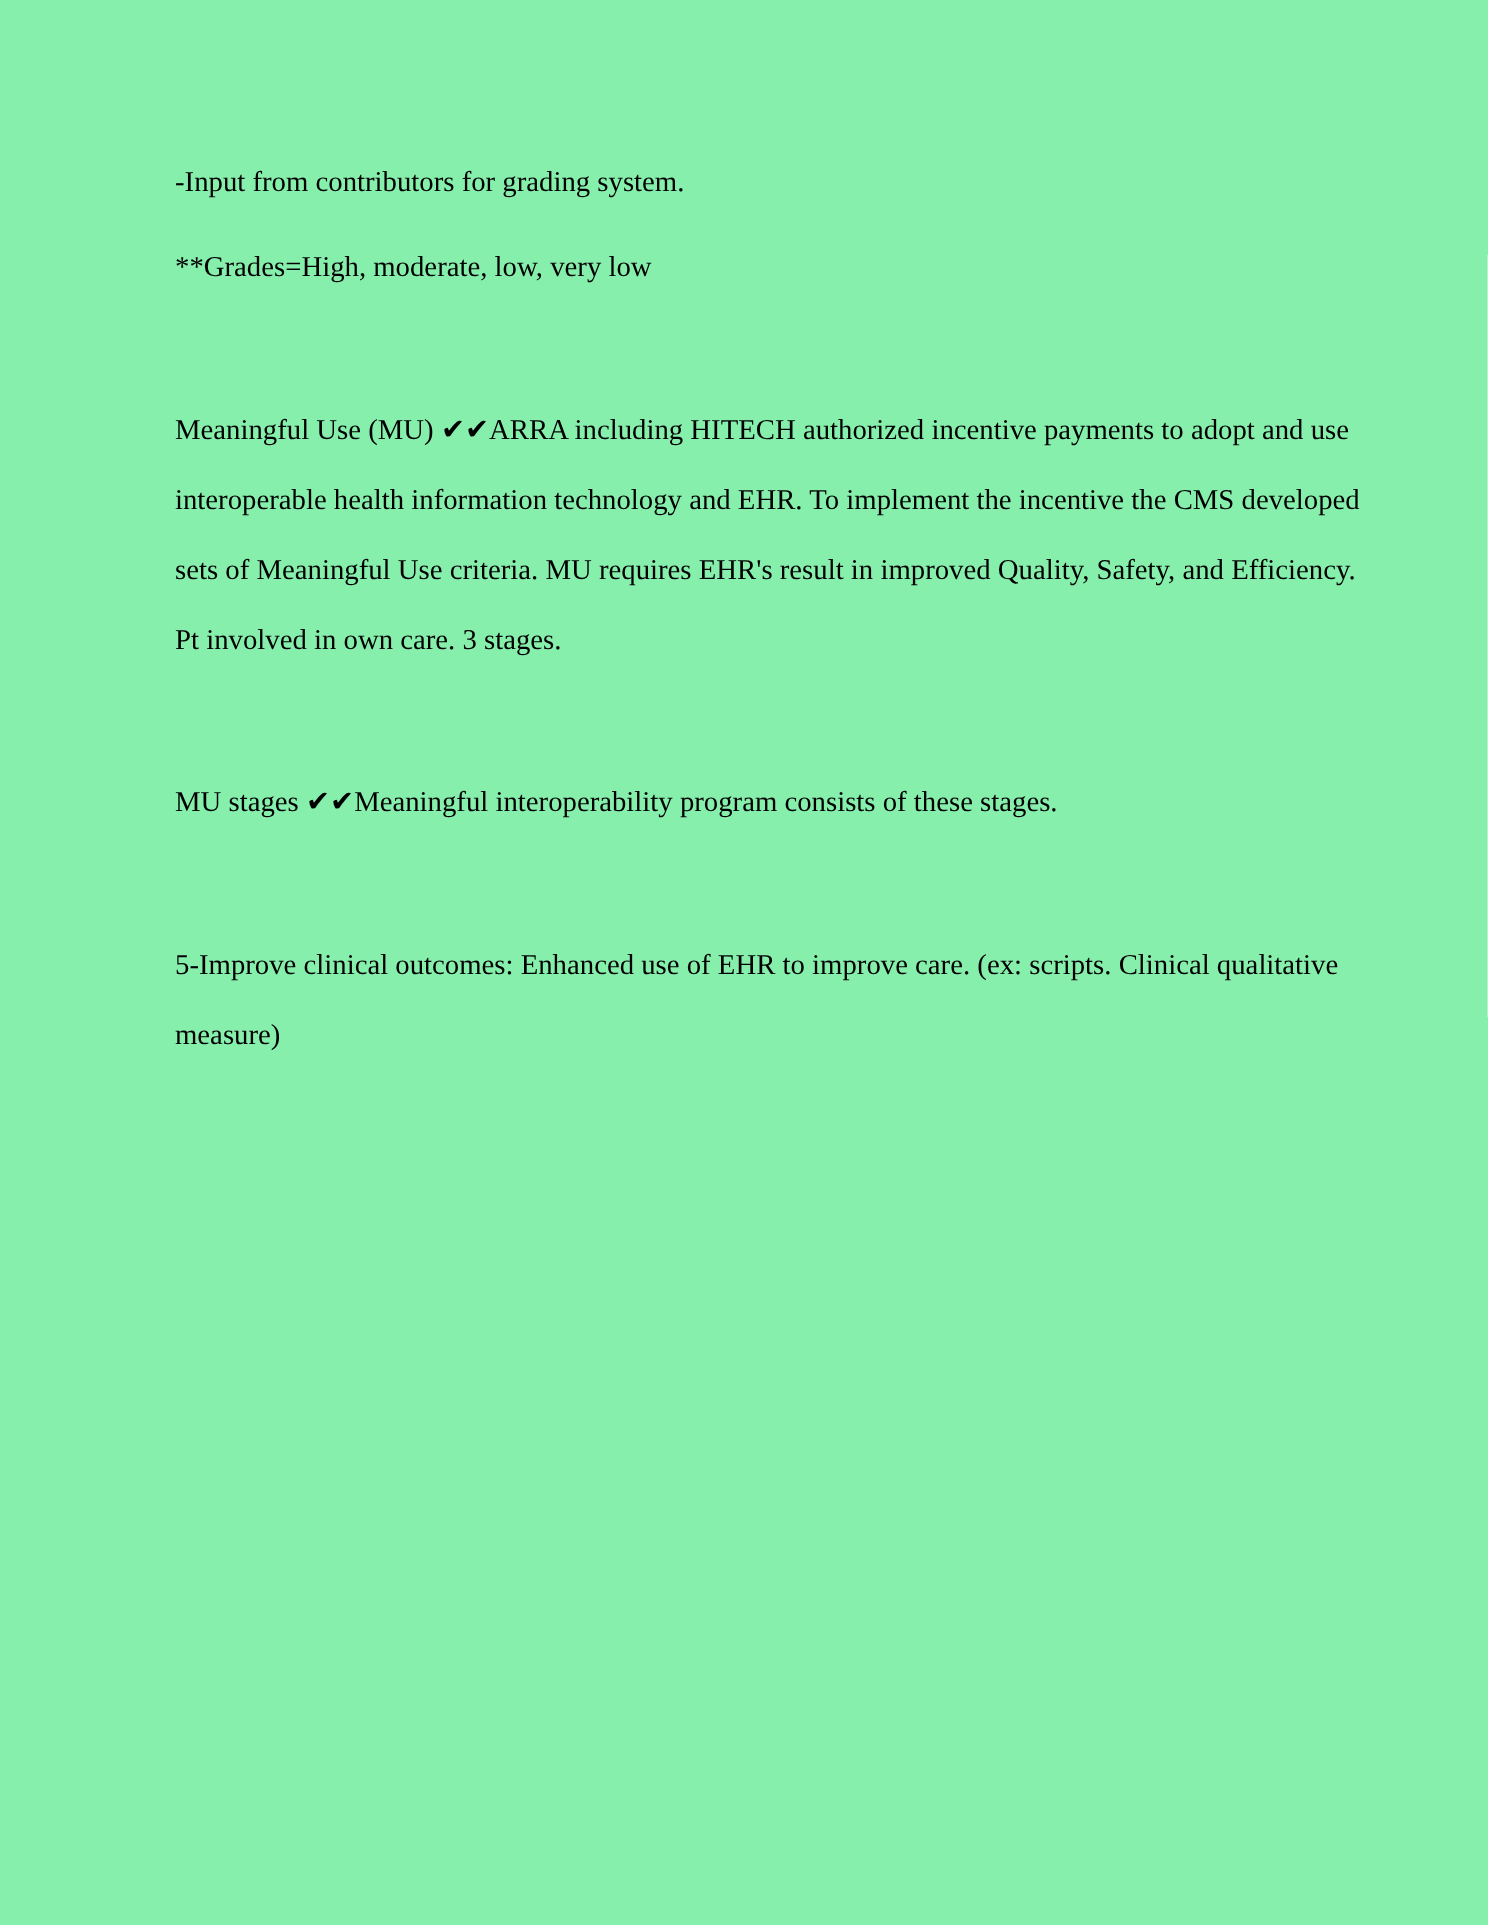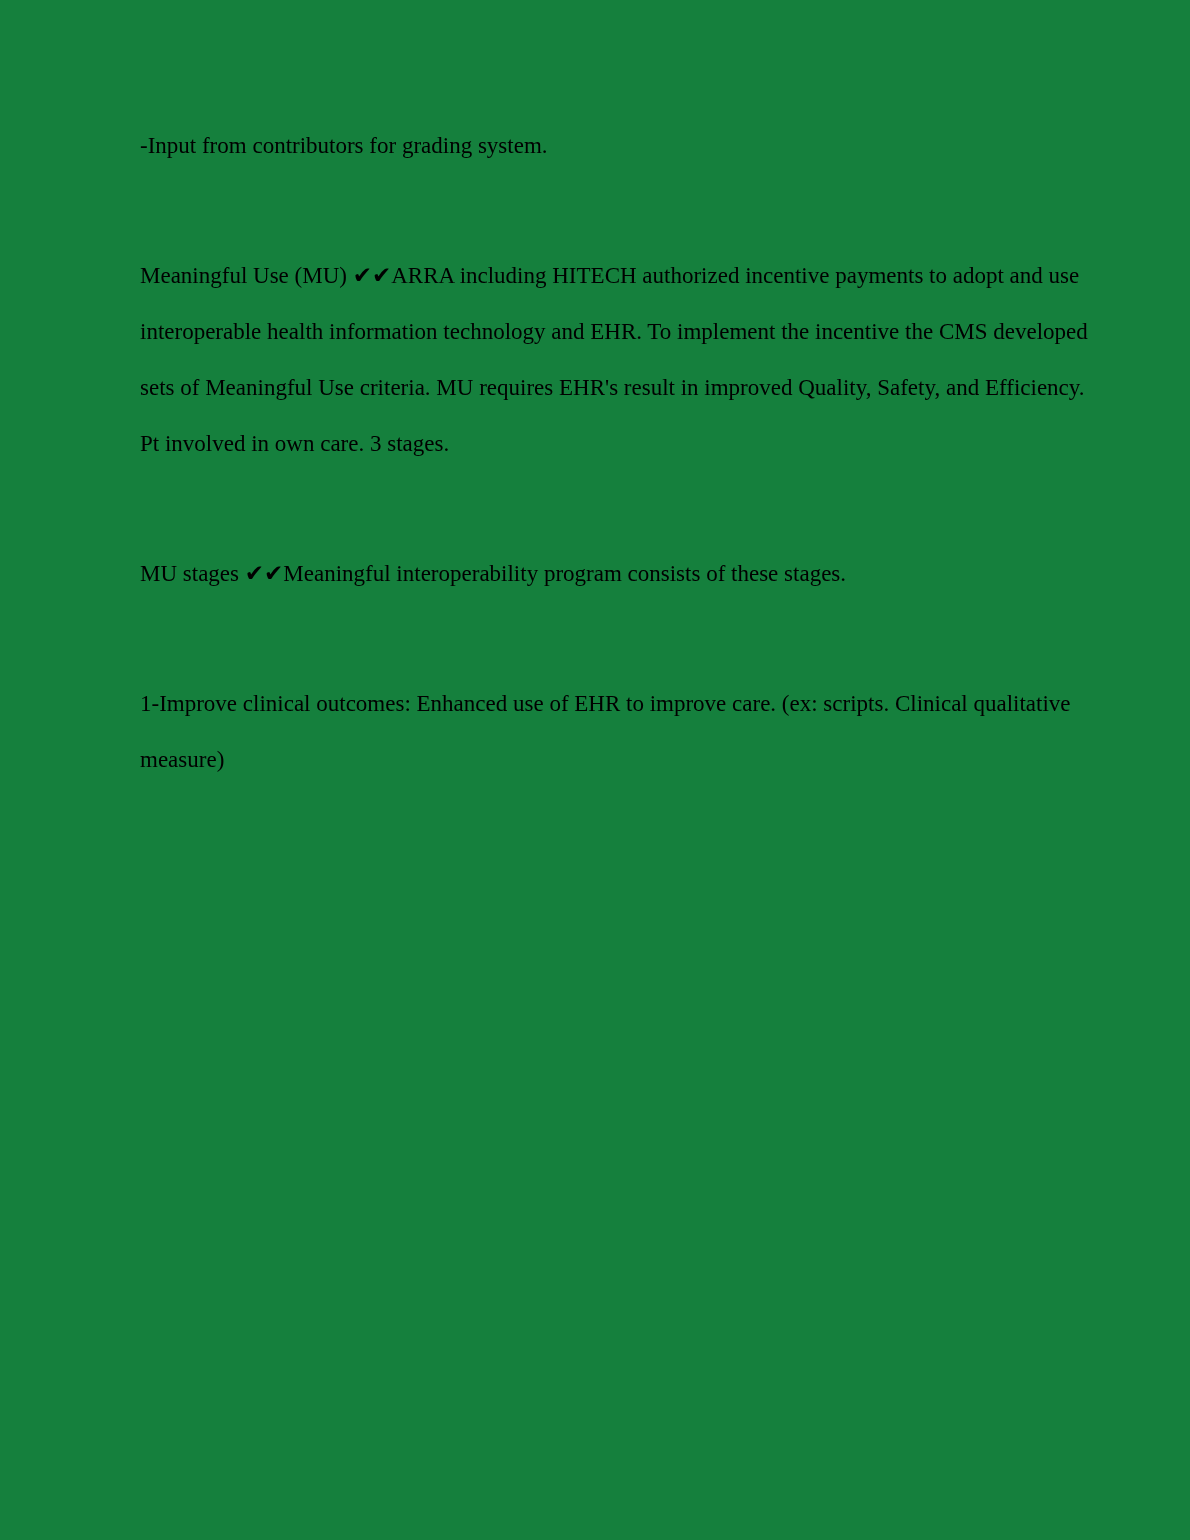--- a/index.html
+++ b/index.html
@@ -9,21 +9,21 @@
   }
   body {
     width: 1190px;
     height: 1540px;
     overflow: hidden;
   }
   .page {
     box-sizing: border-box;
     width: 1190px;
     height: 1540px;
-    background: #15803d;
+    background: #86efac;
     color: #000000;
     padding: 118px 96px 0 140px;
     font-family: "Liberation Serif", "DejaVu Serif", serif;
     font-size: 23px;
     line-height: 56px;
   }
   .page p {
     margin: 0 0 12px 0;
     padding: 0;
     text-align: left;
@@ -31,16 +31,17 @@
   }
   .page p.section-start {
     margin-top: 74px;
   }
 </style>
 </head>
 <body>
 
 <div class="page">
   <p>-Input from contributors for grading system.</p>
+  <p>**Grades=High, moderate, low, very low</p>
   <p class="section-start">Meaningful Use (MU) ✔✔ARRA including HITECH authorized incentive payments to adopt and use interoperable health information technology and EHR. To implement the incentive the CMS developed sets of Meaningful Use criteria. MU requires EHR's result in improved Quality, Safety, and Efficiency. Pt involved in own care. 3 stages.</p>
   <p class="section-start">MU stages ✔✔Meaningful interoperability program consists of these stages.</p>
-  <p class="section-start">1-Improve clinical outcomes: Enhanced use of EHR to improve care. (ex: scripts. Clinical qualitative measure)</p>
+  <p class="section-start">5-Improve clinical outcomes: Enhanced use of EHR to improve care. (ex: scripts. Clinical qualitative measure)</p>
 </div>
 
 </body></html>

